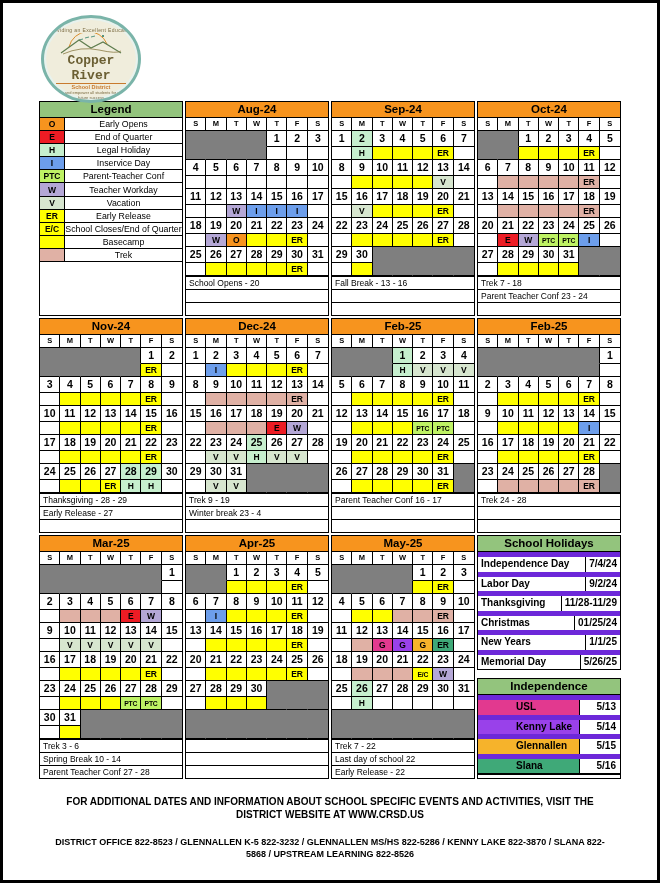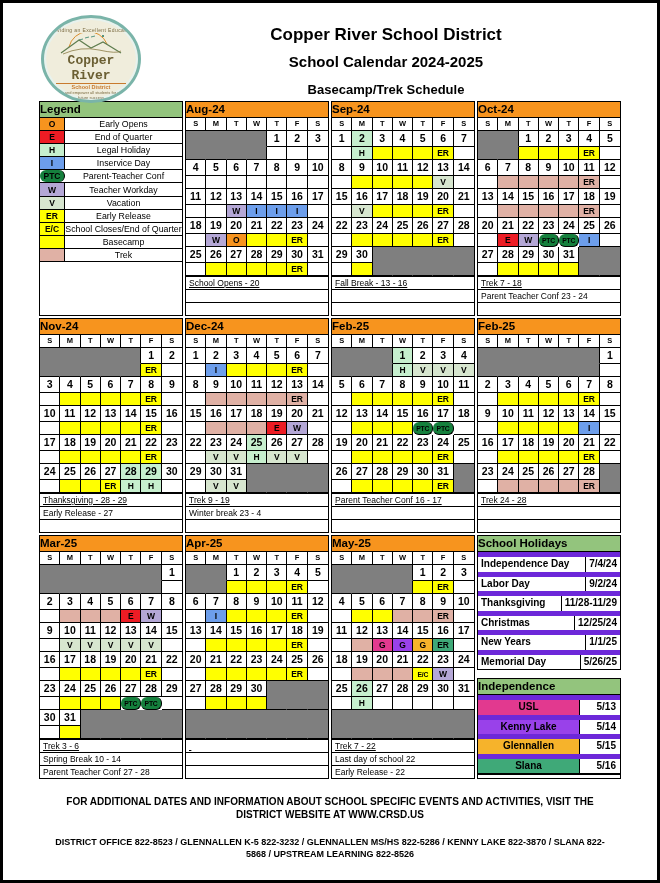--- a/index.html
+++ b/index.html
@@ -17,56 +17,56 @@
   .logo-sub{font-size:5.5px;color:#c87a2e;text-align:center;font-weight:bold;}
   .logo-tag{font-size:4px;color:#7a6a40;text-align:center;line-height:1.3;}
   .titles{flex:1;text-align:center;padding-top:10px;}
   .t1{font-size:17px;font-weight:bold;}
   .t2{font-size:15px;font-weight:bold;margin-top:8px;}
   .t3{font-size:13px;font-weight:bold;margin-top:12px;}
   
   #calendar-grid{margin:0 36px;display:grid;grid-template-columns:repeat(4,1fr);column-gap:2px;row-gap:2px;}
   .slot{display:flex;flex-direction:column;}
   .mon{border:1.5px solid #000;}
-  .mon-h{background:#F7941E;text-align:left;font-weight:bold;font-size:11.5px;height:15px;line-height:15px;border-bottom:1px solid #000;}
+  .mon-h{background:#F7941E;text-align:center;font-weight:bold;font-size:11.5px;height:15px;line-height:15px;border-bottom:1px solid #000;}
   .hdr-green{background:#93C47D !important;}
   .r{display:grid;grid-template-columns:repeat(7,1fr);}
   .c{border-right:1px solid #000;border-bottom:1px solid #000;text-align:center;overflow:hidden;min-width:0;}
   .c:last-child{border-right:none;}
   .dc{height:12px;line-height:12px;font-size:7.5px;font-weight:bold;}
   .num{height:15px;line-height:15px;font-size:10.5px;font-weight:bold;}
   .mark{height:12px;line-height:13px;font-size:8.5px;font-weight:bold;}
   .mark.sm{font-size:6.8px;letter-spacing:-0.2px;}
   .gy{background:#7F7F7F;}
   .gy.mr{border-right-color:#7F7F7F;}
   .gy.mb{border-bottom-color:#7F7F7F;}
   .bg-y{background:#FFFF00;}  .bg-tk{background:#E0B1A5;}
   .bg-h{background:#C6EFCE;}  .bg-v{background:#D7E6CF;}
-  .bg-i{background:#6D9EEB;}  .bg-ptc{background:#15803d;border-radius:6px;}
+  .bg-i{background:#6D9EEB;}  .bg-ptc{background:#bef264;}
   .bg-w{background:#B4A7D6;}  .bg-o{background:#F7941E;}
   .bg-e{background:#ED1C24;}
   .bg-g1{background:#E2398F;} .bg-g2{background:#9941EA;}
   .bg-g3{background:#F6B32B;} .bg-g4{background:#3FA978;}
   .notes{border:1.5px solid #000;border-top:none;background:#fff;}
   .note{height:12px;line-height:12px;font-size:8.5px;padding-left:3px;border-top:1px solid #000;text-align:left;white-space:nowrap;overflow:hidden;}
-  .note:first-child{border-top:none;text-decoration:underline;}
+  .note:first-child{border-top:none;}
   
   .legend-box{border:1.5px solid #000;height:161px;display:flex;flex-direction:column;box-sizing:border-box;}
   .lrows{flex:1;display:flex;flex-direction:column;}
   .lrow{flex:1;display:flex;border-bottom:1px solid #000;}
   .lrow:last-child{border-bottom:none;justify-content:flex-end;}
   .lcode{width:24px;border-right:1px solid #000;font-weight:bold;font-size:8.5px;display:flex;align-items:center;justify-content:center;}
   .llabel{flex:1;font-size:8.8px;display:flex;align-items:center;justify-content:center;white-space:nowrap;}
   .lnotes{flex:1;border:1.5px solid #000;border-top:none;}
   
   .sh-box,.gr-box{border:1.5px solid #000;}
   .sh-row,.gr-row{display:flex;height:14.5px;line-height:14.5px;border-top:5px solid #6d28d9;font-weight:bold;font-size:10px;}
   .sh-name{flex:1;border-right:1px solid #000;padding-left:3px;white-space:nowrap;}
   .sh-date{padding:0 3px;text-align:center;white-space:nowrap;}
-  .gr-name{flex:1;text-align:center;border-right:1px solid #000;}
+  .gr-name{flex:1;text-align:left;border-right:1px solid #000;padding-left:38px;}
   .gr-date{width:36px;text-align:right;padding-right:4px;}
   .gap{height:8px;}
   .sb-empty{flex:1;border:1.5px solid #000;}
   
   .footer{text-align:center;margin-top:16px;}
   .f1{font-weight:bold;font-size:10px;max-width:575px;margin:12px auto;line-height:1.3;}
   .f2{font-weight:bold;font-size:9px;max-width:560px;margin:15px auto 1px;line-height:1.35;}
 </style>
 </head>
 <body>
@@ -80,25 +80,20 @@
           <path d="M10 14 A 20 20 0 0 1 48 11" stroke="#d98c2b" stroke-width="1" fill="none"></path>
           <path d="M20 7 l4 -1 M26 5 l4 -1 M32 4 l4 -1" stroke="#2e7d6b" stroke-width="0.8" fill="none"></path>
           <circle cx="44" cy="3" r="1.1" fill="#2e7d6b"></circle>
           <path d="M2 20 L20 7 L32 15 L44 9 L62 20" stroke="#5f7d4f" stroke-width="1.2" fill="none"></path>
           <path d="M4 21 Q22 13 40 17 T62 18" stroke="#8a7b45" stroke-width="0.8" fill="none"></path>
         </svg>
         <div class="logo-name">Copper River</div>
         <div class="logo-sub">School District</div>
         <div class="logo-tag">To prepare and empower all students for current and future success</div>
       </div>
-    </div>
-    <div class="titles">
-      <div class="t1">Copper River School District</div>
-      <div class="t2">School Calendar 2024-2025</div>
-      <div class="t3">Basecamp/Trek Schedule</div>
     </div>
   </div>
 
   <div id="calendar-grid">
       <div class="slot">
         <div class="legend-box">
           <div class="mon-h hdr-green">Legend</div>
           <div class="lrows">
             <div class="lrow">
               <div class="lcode bg-o">O</div>
@@ -1302,21 +1297,21 @@
           <div class="sh-row">
             <div class="sh-name">Labor Day</div>
             <div class="sh-date">9/2/24</div>
           </div>
           <div class="sh-row">
             <div class="sh-name">Thanksgiving</div>
             <div class="sh-date">11/28-11/29</div>
           </div>
           <div class="sh-row">
             <div class="sh-name">Christmas</div>
-            <div class="sh-date">12/25/24</div>
+            <div class="sh-date">01/25/24</div>
           </div>
           <div class="sh-row">
             <div class="sh-name">New Years</div>
             <div class="sh-date">1/1/25</div>
           </div>
           <div class="sh-row">
             <div class="sh-name">Memorial Day</div>
             <div class="sh-date">5/26/25</div>
           </div>
         </div>

